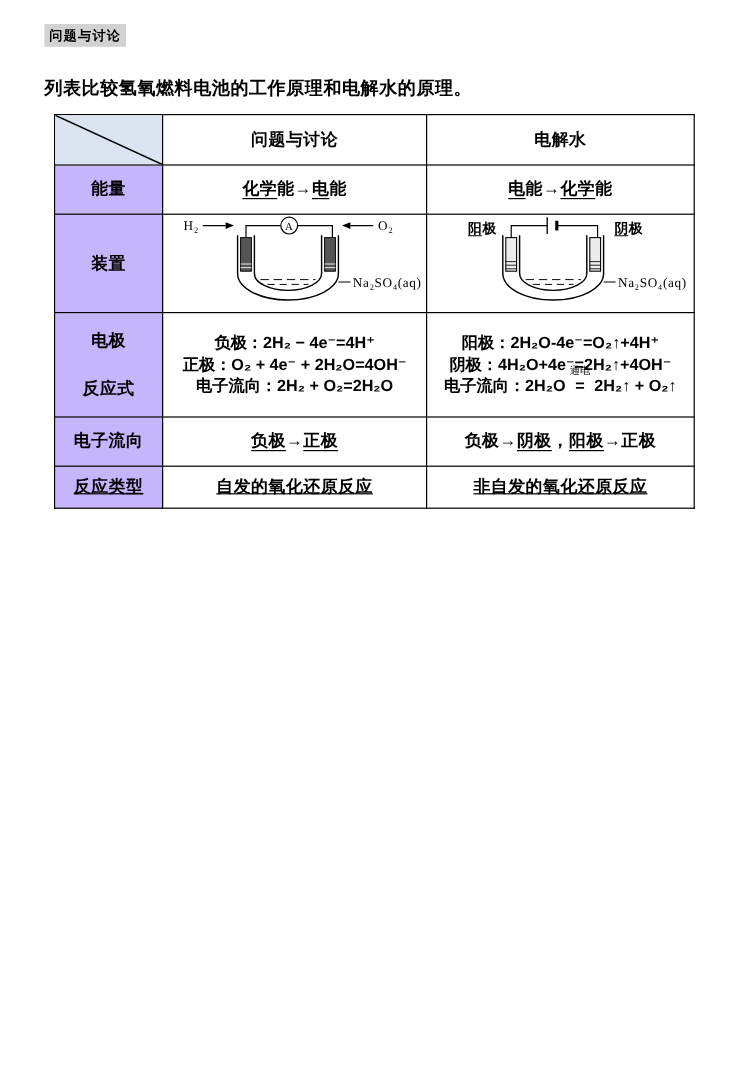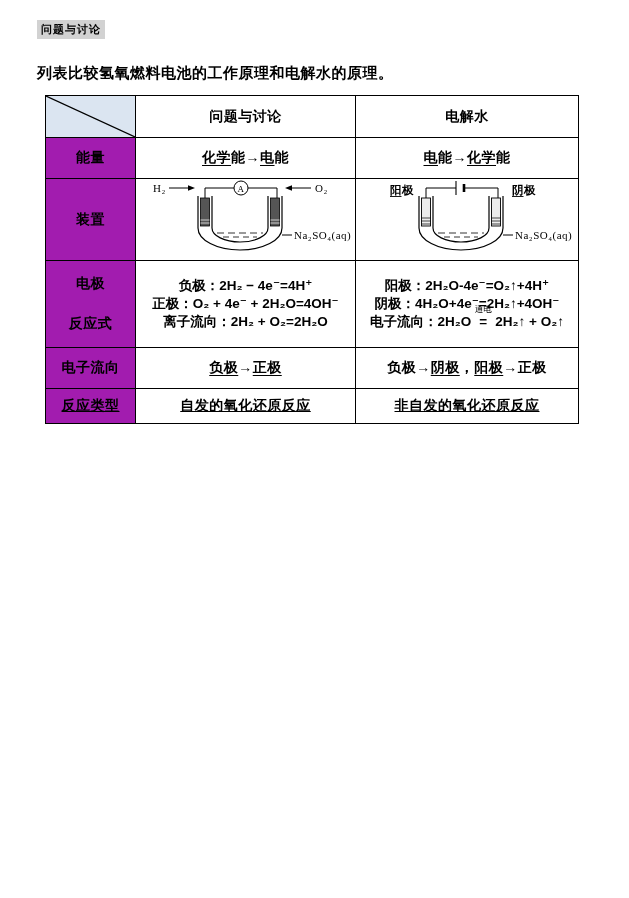--- a/index.html
+++ b/index.html
@@ -18,21 +18,21 @@
     font-size:15px; font-weight:bold; letter-spacing:0.5px;
   }
   table.cmp {
     position:absolute; left:45px; top:95px; width:533px;
     border-collapse:collapse; table-layout:fixed;
   }
   table.cmp td {
     border:1px solid #000; text-align:center; vertical-align:middle;
     font-size:14px; font-weight:bold; padding:0; letter-spacing:0.5px;
   }
-  td.lbl { background:#a21caf; }
+  td.lbl { background:#c4b5fd; }
   tr.r-head { height:42px; }
   tr.r-energy { height:41px; }
   tr.r-device { height:82px; }
   tr.r-electrode { height:87px; }
   tr.r-eflow { height:41px; }
   tr.r-iflow { height:42px; }
   tr.r-type { height:35px;text-decoration:underline; }
   td.diag { position:relative; background:#dbe5f1; }
   td.diag svg { position:absolute; left:0; top:0; width:100%; height:100%; display:block; }
   .u { text-decoration:underline; text-underline-offset:3px; }
@@ -142,21 +142,21 @@
     <td class="lbl">
       <div class="lblcol">
         <div>电极</div>
         <div>反应式</div>
       </div>
     </td>
     <td>
       <div class="stackcol">
         <div class="formula">负极：2H₂ − 4e⁻=4H⁺</div>
         <div class="formula">正极：O₂ + 4e⁻ + 2H₂O=4OH⁻</div>
-        <div class="formula">离子流向：2H₂ + O₂=2H₂O</div>
+        <div class="formula">电子流向：2H₂ + O₂=2H₂O</div>
       </div>
     </td>
     <td>
       <div class="stackcol">
         <div class="formula">阳极：2H₂O-4e⁻=O₂↑+4H⁺</div>
         <div class="formula">阴极：4H₂O+4e⁻=2H₂↑+4OH⁻</div>
         <div class="formula"><span>电子流向：2H₂O</span><span class="eqwrap"><span class="tongdian">通电</span><span>=</span></span><span>2H₂↑ + O₂↑</span></div>
       </div>
     </td>
   </tr>

